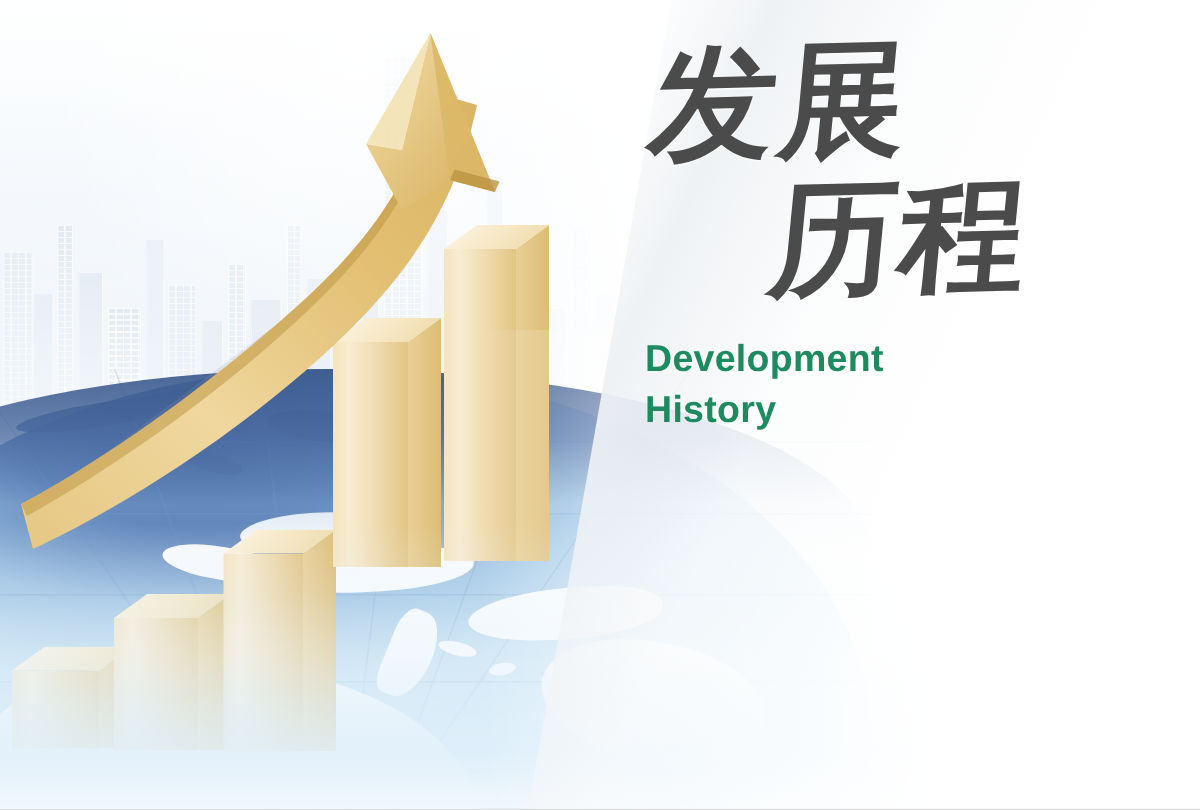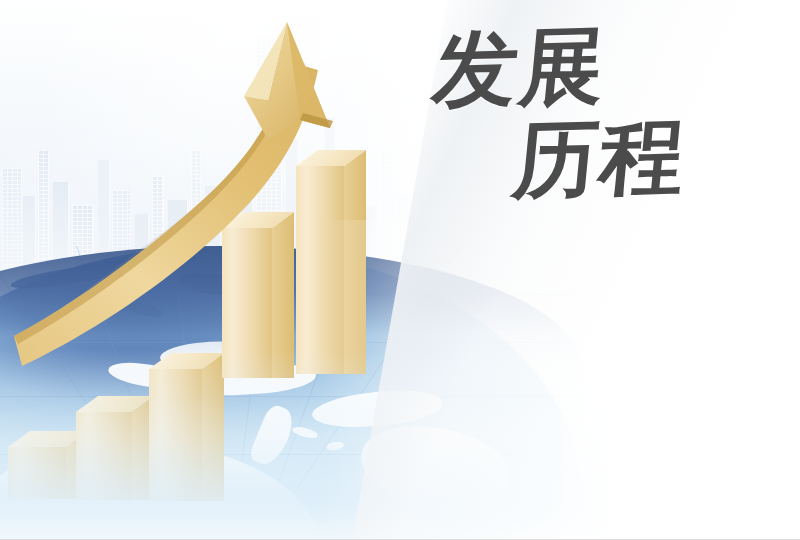--- a/index.html
+++ b/index.html
@@ -325,15 +325,19 @@
     <path d="M330,128 L300,120 L303,113 L333,121 Z" fill="#bb9441" opacity="0.8"></path>
   </svg>
 
   <div class="globe-fade"></div>
 
   <div class="sheen"></div>
 
   <div class="text-block">
     <div class="calli calli-row1">发展</div>
     <div class="calli calli-row2">历程</div>
+    <div class="en-title">
+      <span class="en-line">Development</span>
+      <span class="en-line">History</span>
+    </div>
   </div>
 
 </div>
 
 </body></html>

